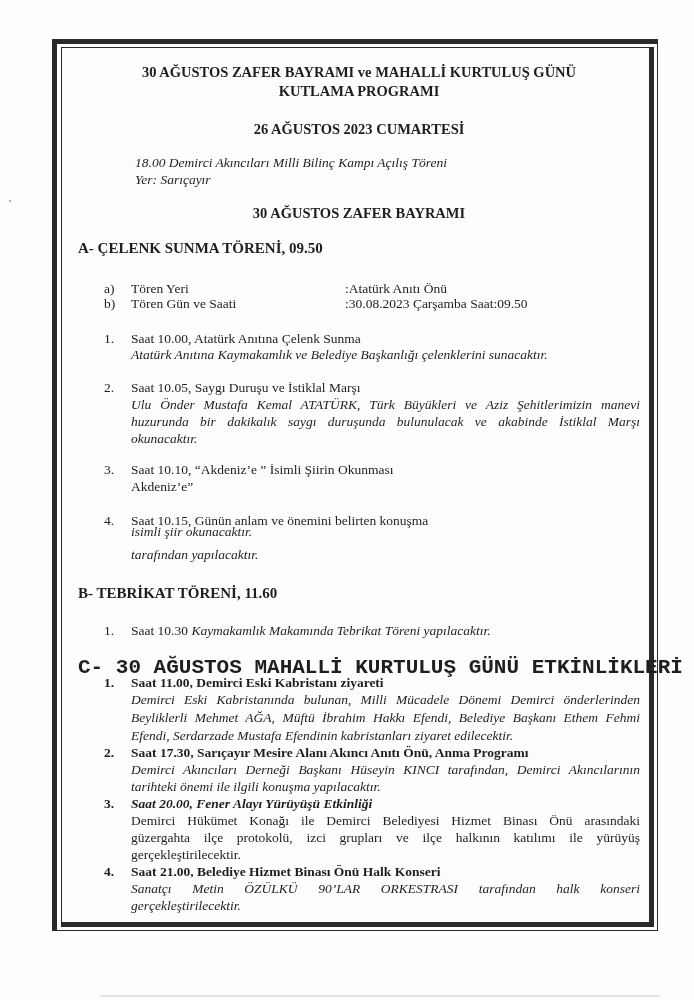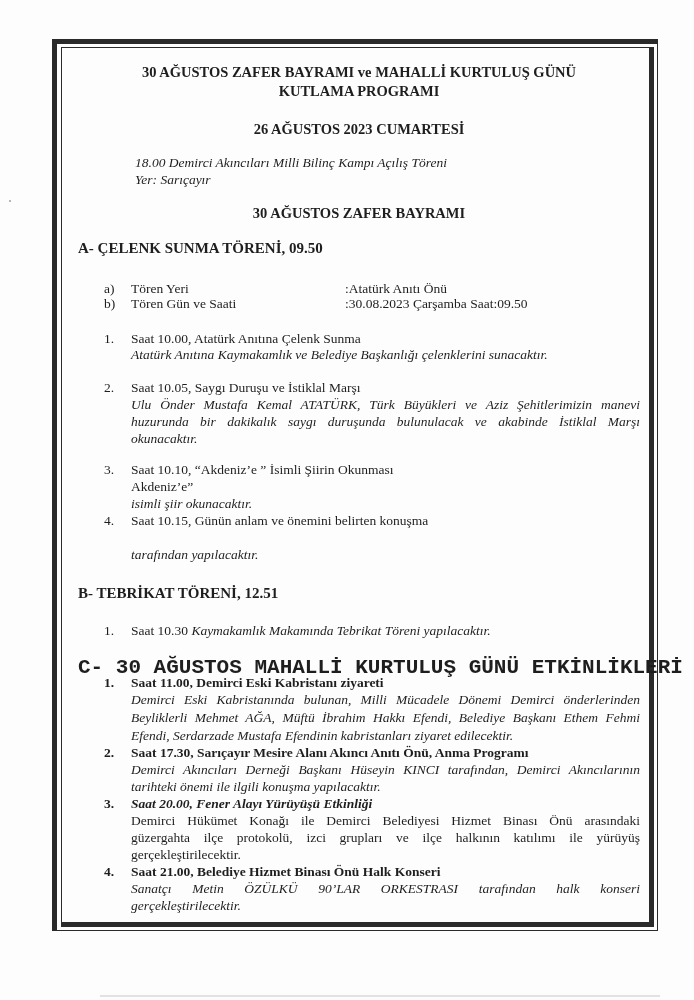--- a/index.html
+++ b/index.html
@@ -67,29 +67,29 @@
   <div class="abs txt" style="top:380px;">Saat 10.05, Saygı Duruşu ve İstiklal Marşı</div>
   <div class="abs txt italic justify-all" style="top:397px; width:509px;">Ulu Önder Mustafa Kemal ATATÜRK, Türk Büyükleri ve Aziz Şehitlerimizin manevi</div>
   <div class="abs txt italic justify-all" style="top:414px; width:509px;">huzurunda bir dakikalık saygı duruşunda bulunulacak ve akabinde İstiklal Marşı</div>
   <div class="abs txt italic" style="top:431px;">okunacaktır.</div>
 
   <div class="abs num" style="top:462px;">3.</div>
   <div class="abs txt" style="top:462px;">Saat 10.10,  “Akdeniz’e ” İsimli  Şiirin Okunması</div>
   <div class="abs txt" style="top:479px; width:509px; display:flex; justify-content:space-between;">
     <span> Akdeniz’e”</span>
   </div>
-  <div class="abs txt italic" style="top:496px;">isimli şiir okunacaktır.</div>
+  <div class="abs txt italic" style="top:524px;">isimli şiir okunacaktır.</div>
 
   <div class="abs num" style="top:513px;">4.</div>
   <div class="abs txt" style="top:513px;">Saat 10.15, Günün anlam ve önemini belirten konuşma</div>
   <div class="abs txt" style="top:530px; width:509px; display:flex; justify-content:space-between;">
   </div>
   <div class="abs txt italic" style="top:547px;">tarafından yapılacaktır.</div>
 
-  <div class="abs h-sec" style="top:585px;">B- TEBRİKAT TÖRENİ, 12.51</div>
+  <div class="abs h-sec" style="top:585px;">B- TEBRİKAT TÖRENİ, 11.60</div>
   <div class="abs num" style="top:623px;">1.</div>
   <div class="abs txt" style="top:623px;">
     <span>Saat 10.30 </span><span class="italic">Kaymakamlık Makamında Tebrikat Töreni yapılacaktır.</span>
   </div>
 
   <div class="abs h-sec" style="top:656px; font-size:21px;font-family:Liberation Mono, monospace;">C- 30 AĞUSTOS MAHALLİ KURTULUŞ GÜNÜ ETKİNLİKLERİ</div>
 
   <div class="abs num bold" style="top:675px;">1.</div>
   <div class="abs txt bold" style="top:675px;">Saat 11.00, Demirci Eski Kabristanı ziyareti</div>
   <div class="abs txt italic justify-all" style="top:692px; width:509px;">Demirci Eski Kabristanında bulunan, Milli Mücadele Dönemi Demirci önderlerinden</div>

